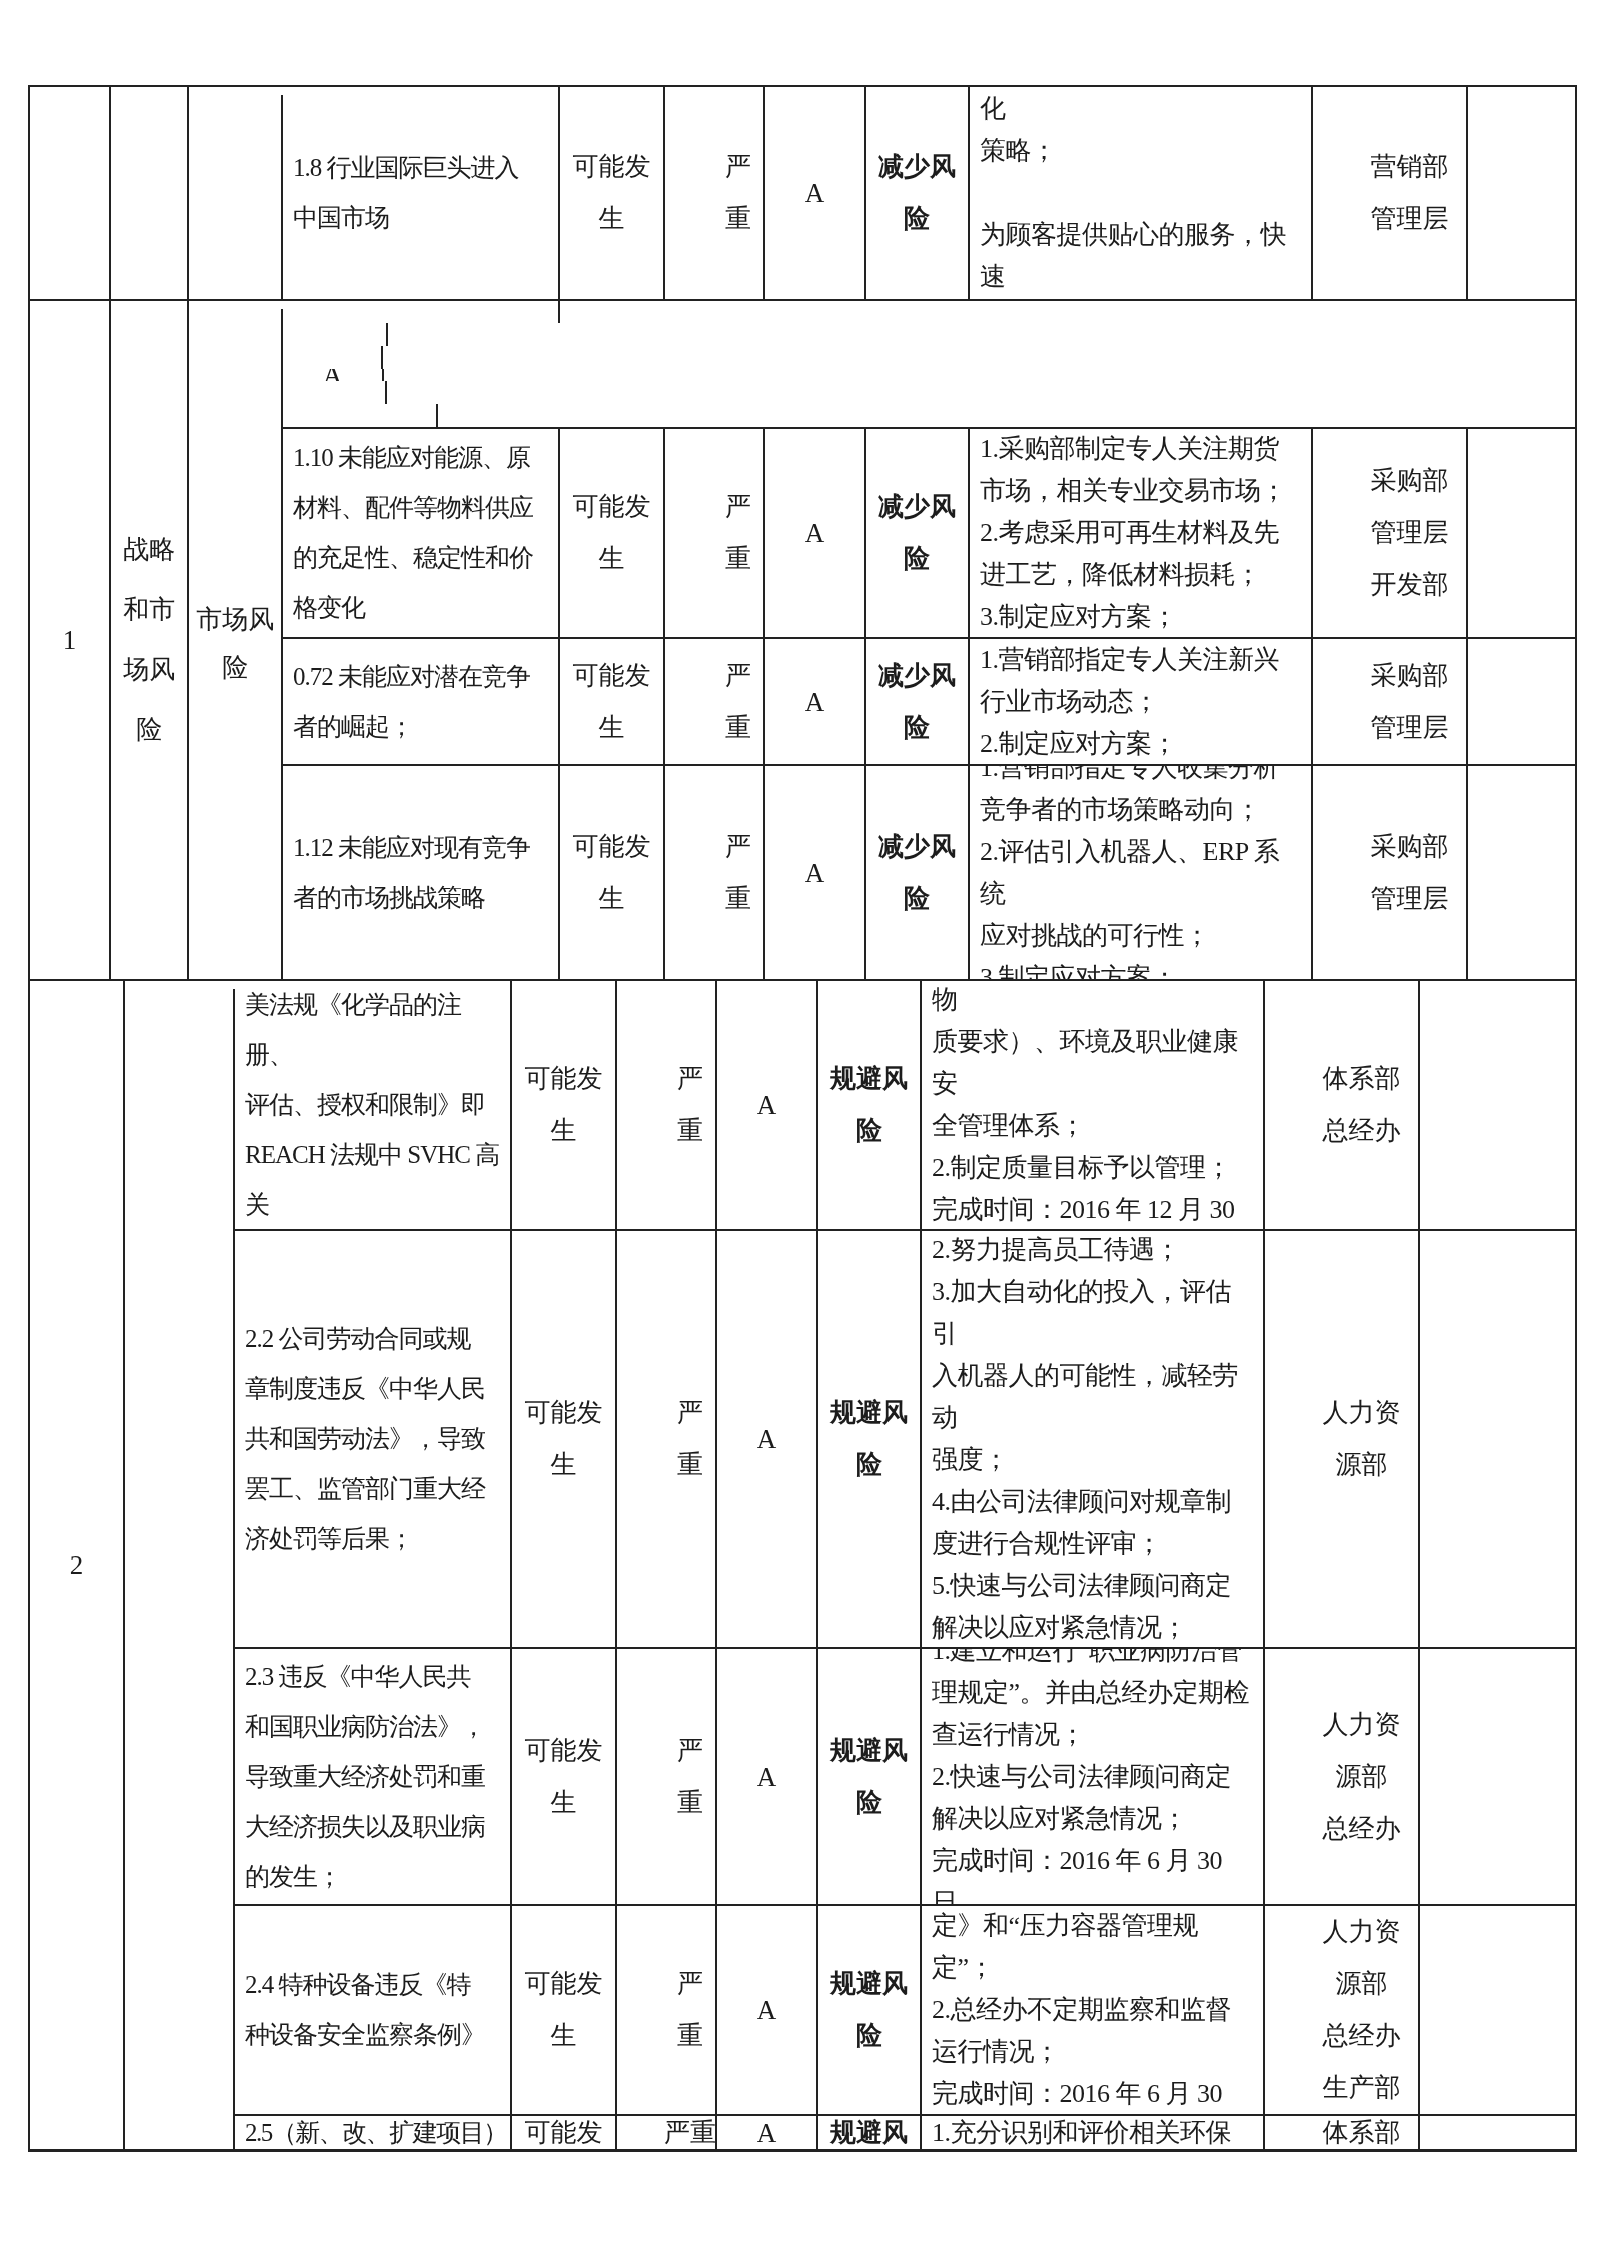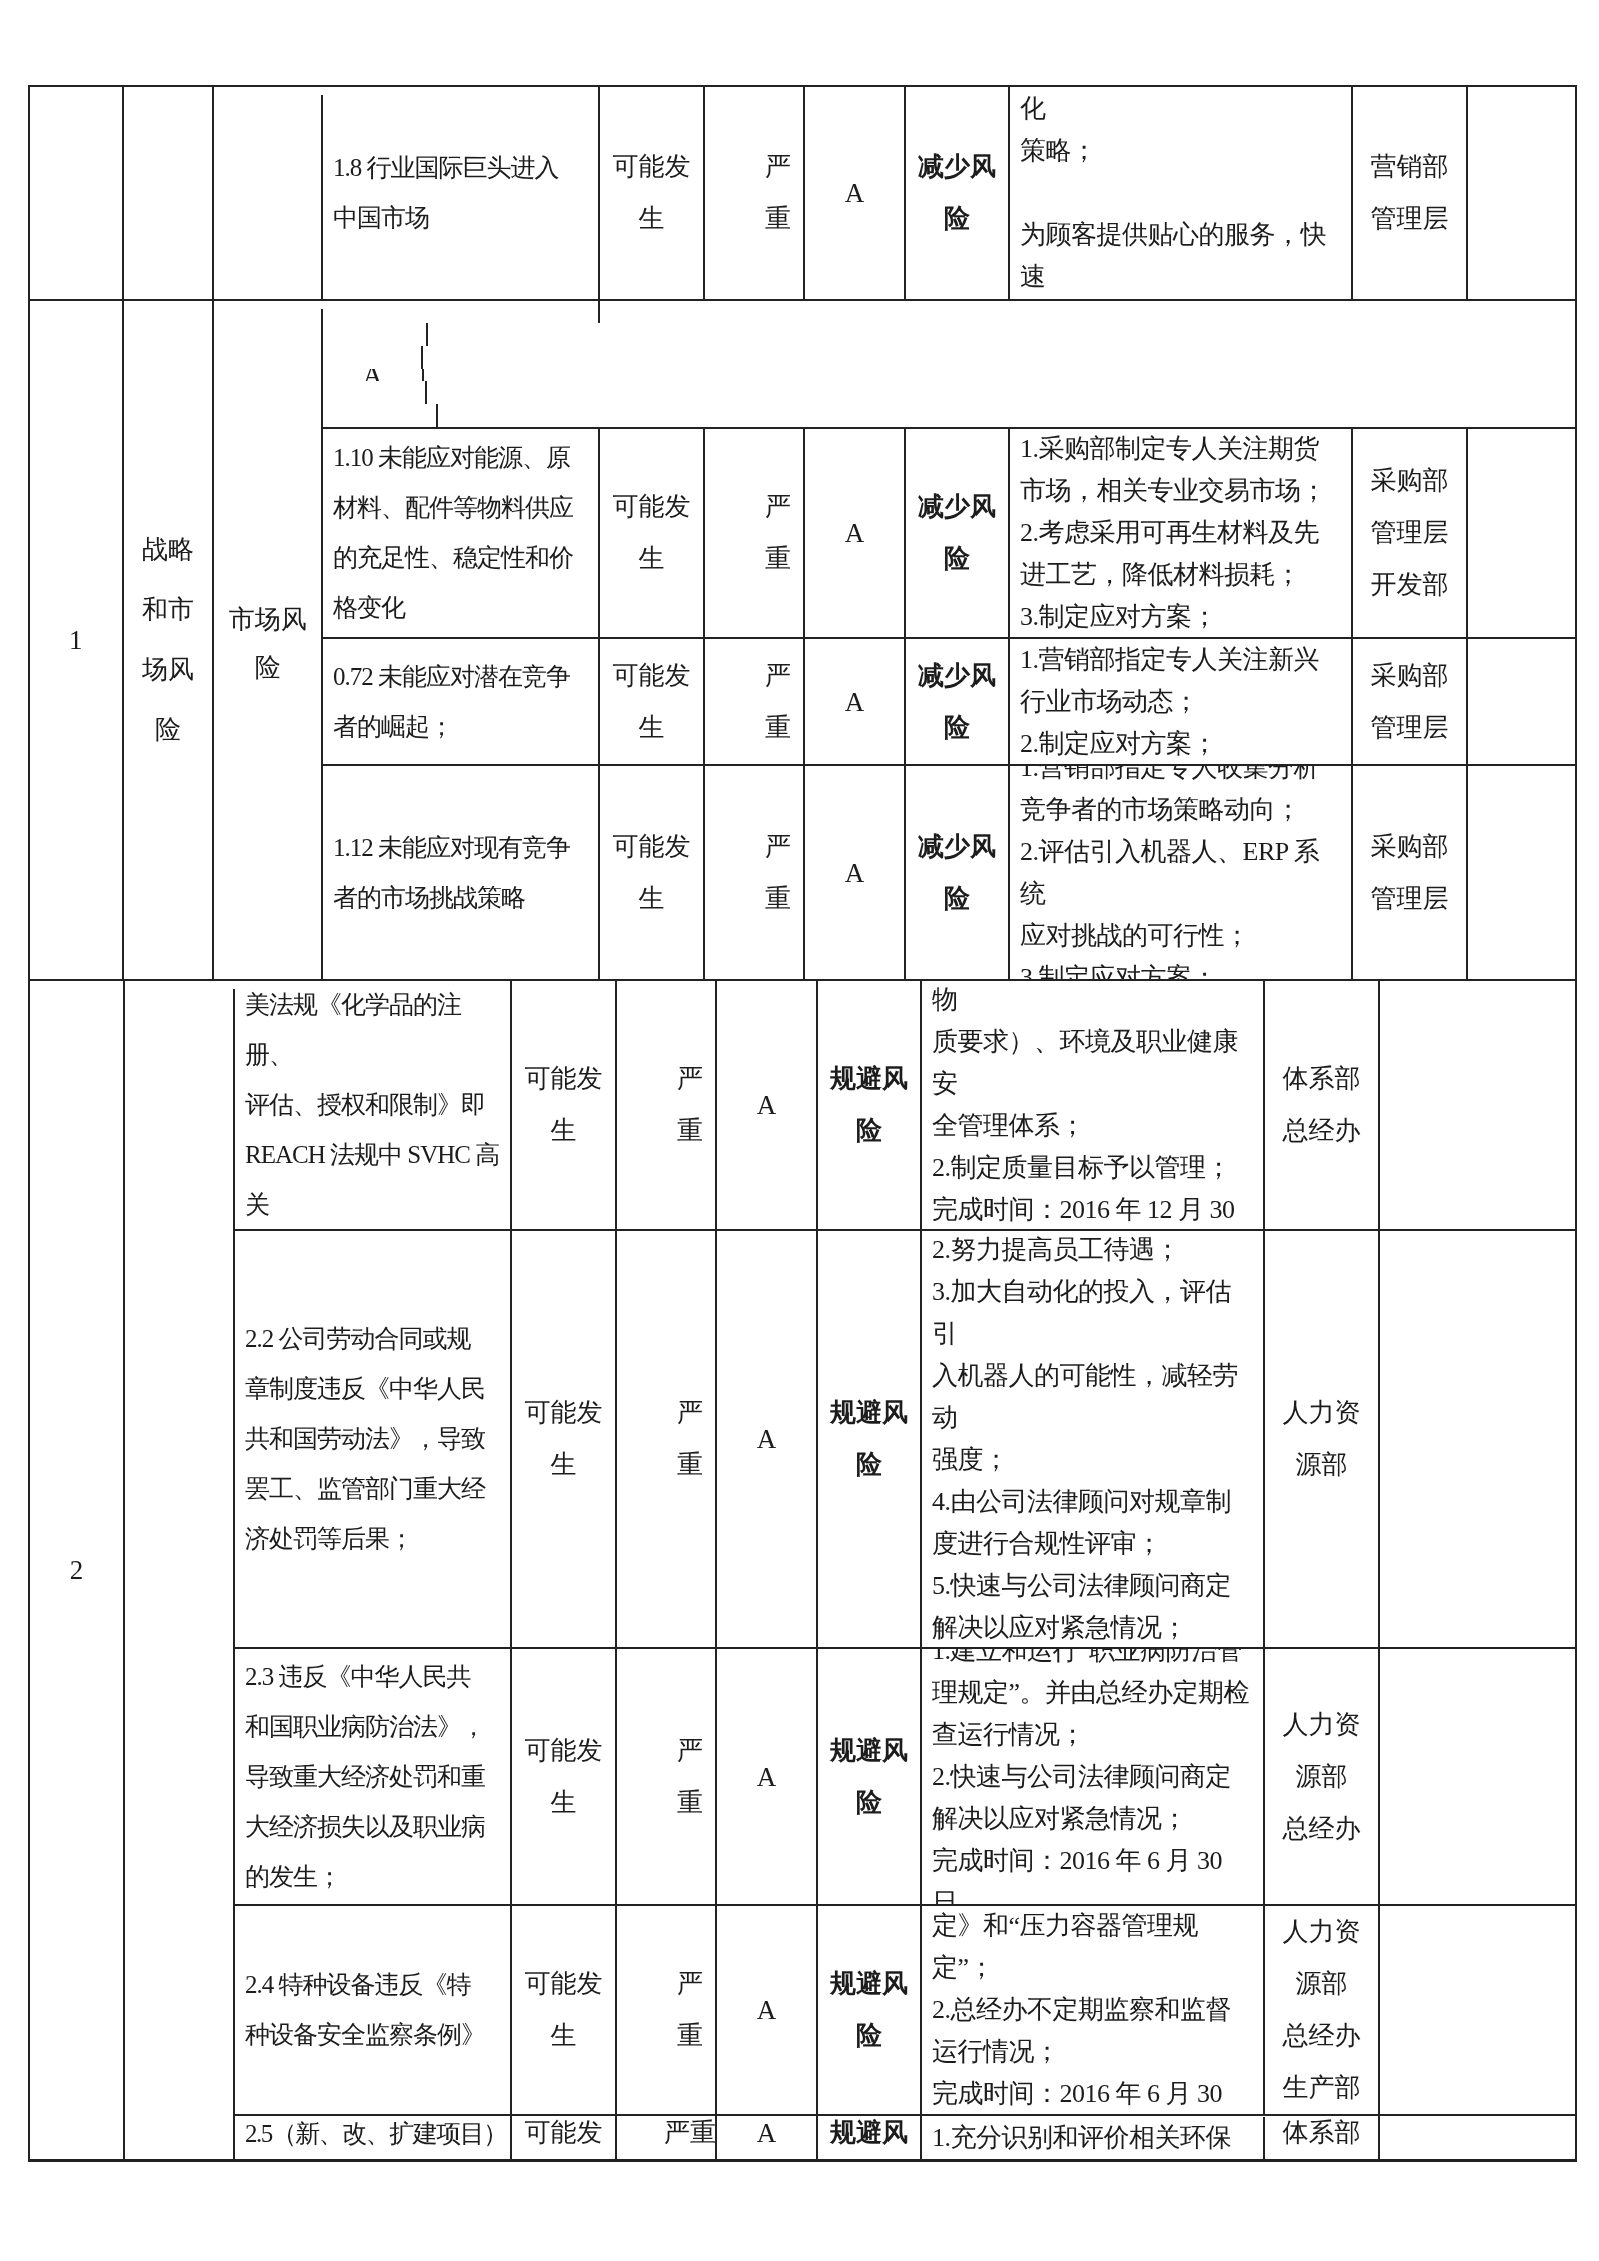--- a/index.html
+++ b/index.html
@@ -43,21 +43,21 @@
     padding:0 10px;font-size:25px;letter-spacing:-1px;line-height:50px;
   }
   .c-like{width:105px;}
   .c-sev{width:100px;padding-left:48px;}
   .c-grade{width:101px;font-size:27px;}
   .c-strat{width:104px;font-weight:bold;}
   .c-meas{
     width:343px;justify-content:flex-start;text-align:left;
     padding:0 10px;font-size:26px;letter-spacing:-0.5px;line-height:42px;
   }
-  .c-dept{width:115px;}
+  .c-dept{width:115px;margin-left:40px;}
   .c-empty{width:107px;border-right:none;}
   .rrow.clip .cell{white-space:pre;}
   .rrow.clip .c-risk{letter-spacing:-1.5px;}
 </style>
 </head>
 <body>
 
 <div class="page">
   <div class="tbl" id="risk-table">
       <div class="section">
@@ -252,21 +252,21 @@
 定》和“压力容器管理规定”；
 2.总经办不定期监察和监督
 运行情况；
 完成时间：2016 年 6 月 30 日</div>
             <div class="cell c-dept">人力资
 源部
 总经办
 生产部</div>
             <div class="cell c-empty"></div>
           </div>
-          <div class="rrow clip" style="height: 43px; align-items: flex-end;">
+          <div class="rrow clip" style="height: 33px;">
             <div class="cell c-risk">2.5（新、改、扩建项目）</div>
             <div class="cell c-like">可能发</div>
             <div class="cell c-sev">严重</div>
             <div class="cell c-grade">A</div>
             <div class="cell c-strat">规避风</div>
             <div class="cell c-meas">1.充分识别和评价相关环保</div>
             <div class="cell c-dept">体系部</div>
             <div class="cell c-empty"></div>
           </div>
         </div>

